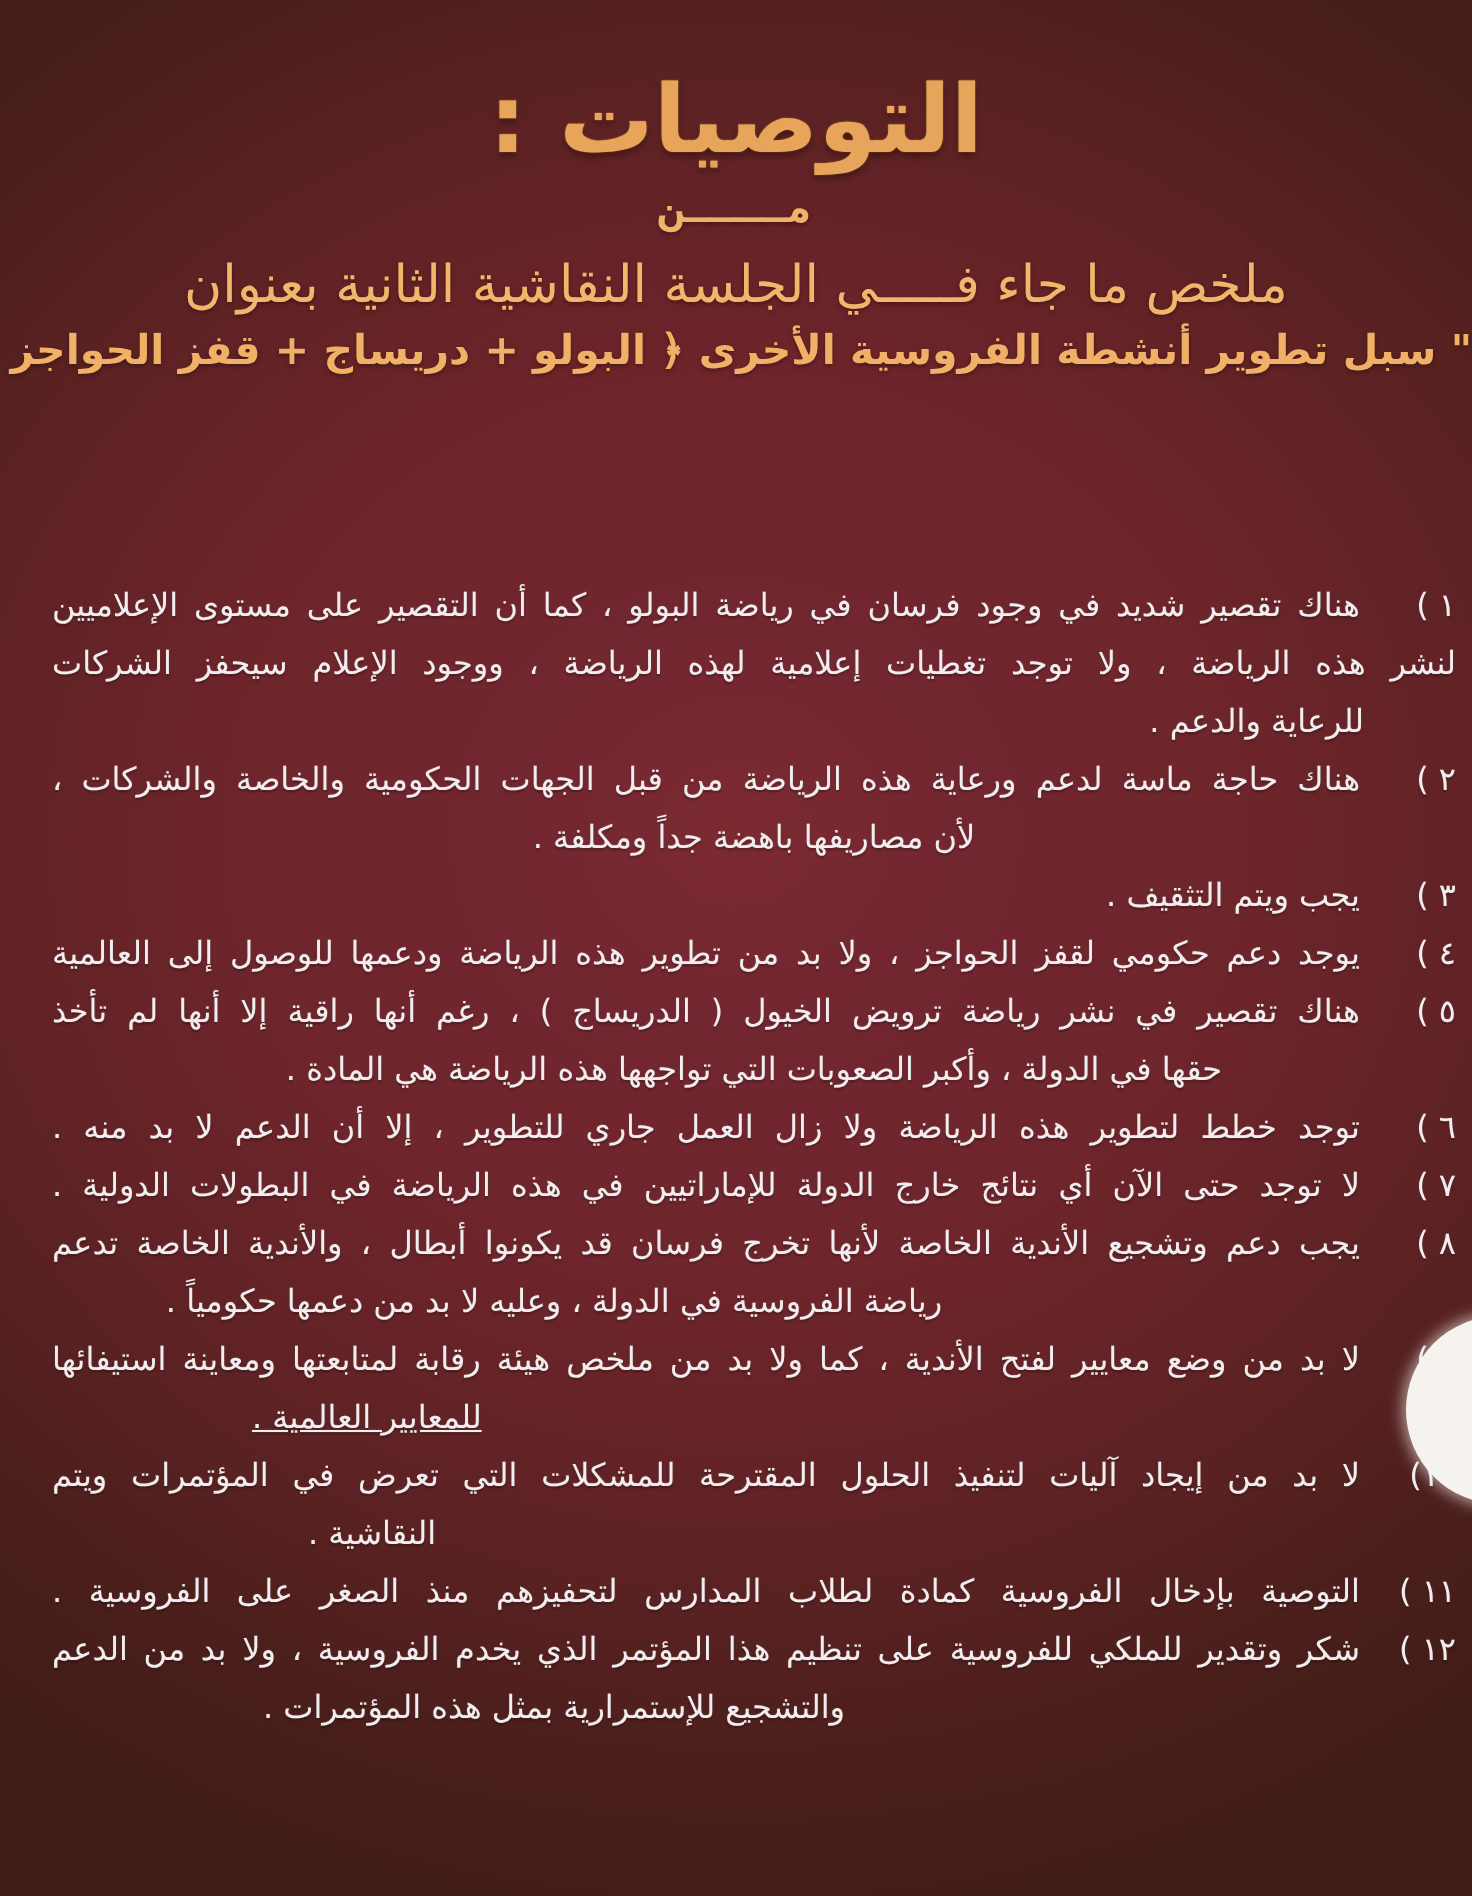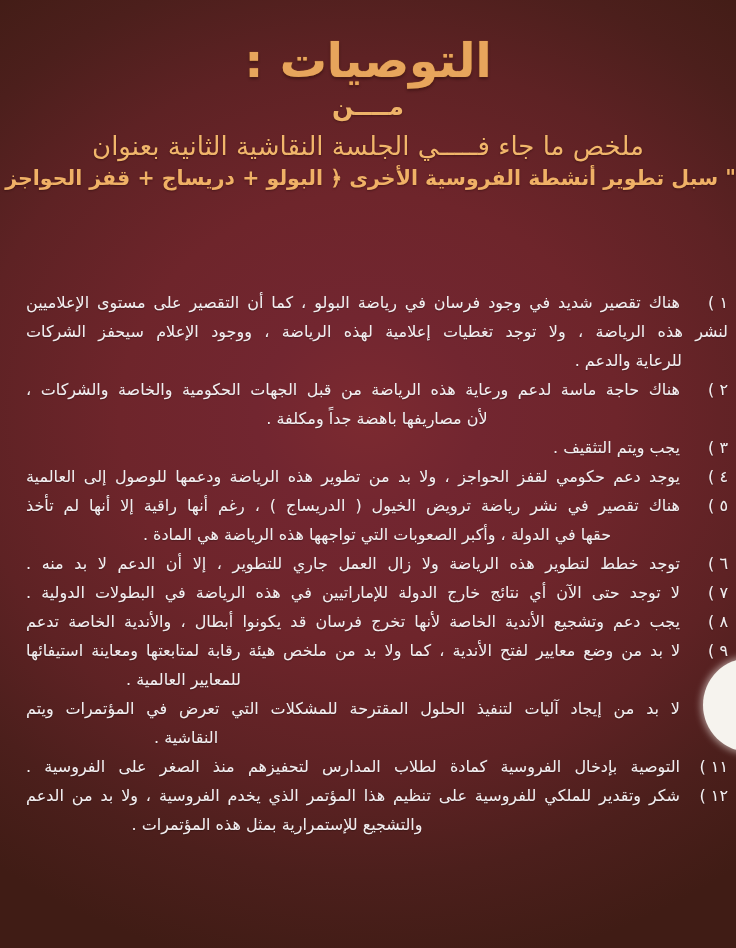--- a/index.html
+++ b/index.html
@@ -12,22 +12,23 @@
   }
   .stage{position:absolute;inset:0;}
   
   .hdr{width:100%;text-align:center;color:#e2a156;}
   .title{
     margin-top:32px;font-size:47px;font-weight:bold;line-height:1.25;
     color:#e7a55c;text-shadow:0 2px 3px rgba(30,5,5,.45), 0 0 1px #c9832f;
     letter-spacing:1px;
   }
   .from{
-    margin-top:1px;font-size:25px;font-weight:bold;color:#eeb369;
+    margin-top:1px;font-size:21px;font-weight:bold;color:#eeb369;
     text-shadow:0 1px 2px rgba(30,5,5,.4);
+    font-family:Liberation Mono, monospace;
   }
   .line2{
     margin-top:10px;font-size:26px;font-weight:normal;color:#f1b66b;
     text-shadow:0 1px 2px rgba(30,5,5,.4);
   }
   .line3{
     margin-top:5px;font-size:20.5px;font-weight:bold;color:#f0b166;
     white-space:nowrap;text-shadow:0 1px 2px rgba(30,5,5,.4);
   }
   
@@ -38,21 +39,21 @@
   }
   .item{direction:rtl;}
   .line{direction:rtl;}
   .first{display:flex;flex-direction:row;}
   .marker{flex:0 0 48px;white-space:nowrap;}
   .ftext{flex:1 1 auto;text-align:justify;text-align-last:justify;}
   .cont{text-align:justify;text-align-last:justify;}
   .al-right{text-align:right;text-align-last:right;padding-right:46px;}
   .al-center{text-align:center;text-align-last:center;}
   .al-center-l{text-align:center;text-align-last:center;padding-left:0;padding-right:200px;}
-  .al-left{text-align:left;text-align-last:left;padding-left:100px;}
+  .al-left{text-align:left;text-align-last:left;padding-left:100px;text-decoration:underline;}
   .al-left2{text-align:left;text-align-last:left;padding-left:128px;}
   
   .badge{
     position:absolute;left:703px;top:658px;width:94px;height:94px;
     background:#f6f3ee;border-radius:50%;
     box-shadow:0 0 7px 2px rgba(250,245,240,.55);
     display:flex;align-items:center;justify-content:flex-start;
     padding-left:5px;box-sizing:border-box;
   }
 </style>
@@ -121,20 +122,21 @@
         <span class="marker">٧ )</span>
         <span class="ftext">لا توجد حتى الآن أي نتائج خارج الدولة للإماراتيين في هذه الرياضة في البطولات الدولية .</span>
       </div>
     </div>
 
     <div class="item">
       <div class="line first">
         <span class="marker">٨ )</span>
         <span class="ftext">يجب دعم وتشجيع الأندية الخاصة لأنها تخرج فرسان قد يكونوا أبطال ، والأندية الخاصة تدعم</span>
       </div>
+      <div class="line al-center-l">رياضة الفروسية في الدولة ، وعليه لا بد من دعمها حكومياً .</div>
     </div>
 
     <div class="item">
       <div class="line first">
         <span class="marker">٩ )</span>
         <span class="ftext">لا بد من وضع معايير لفتح الأندية ، كما ولا بد من ملخص هيئة رقابة لمتابعتها ومعاينة استيفائها</span>
       </div>
       <div class="line al-left">للمعايير العالمية .</div>
     </div>
 

